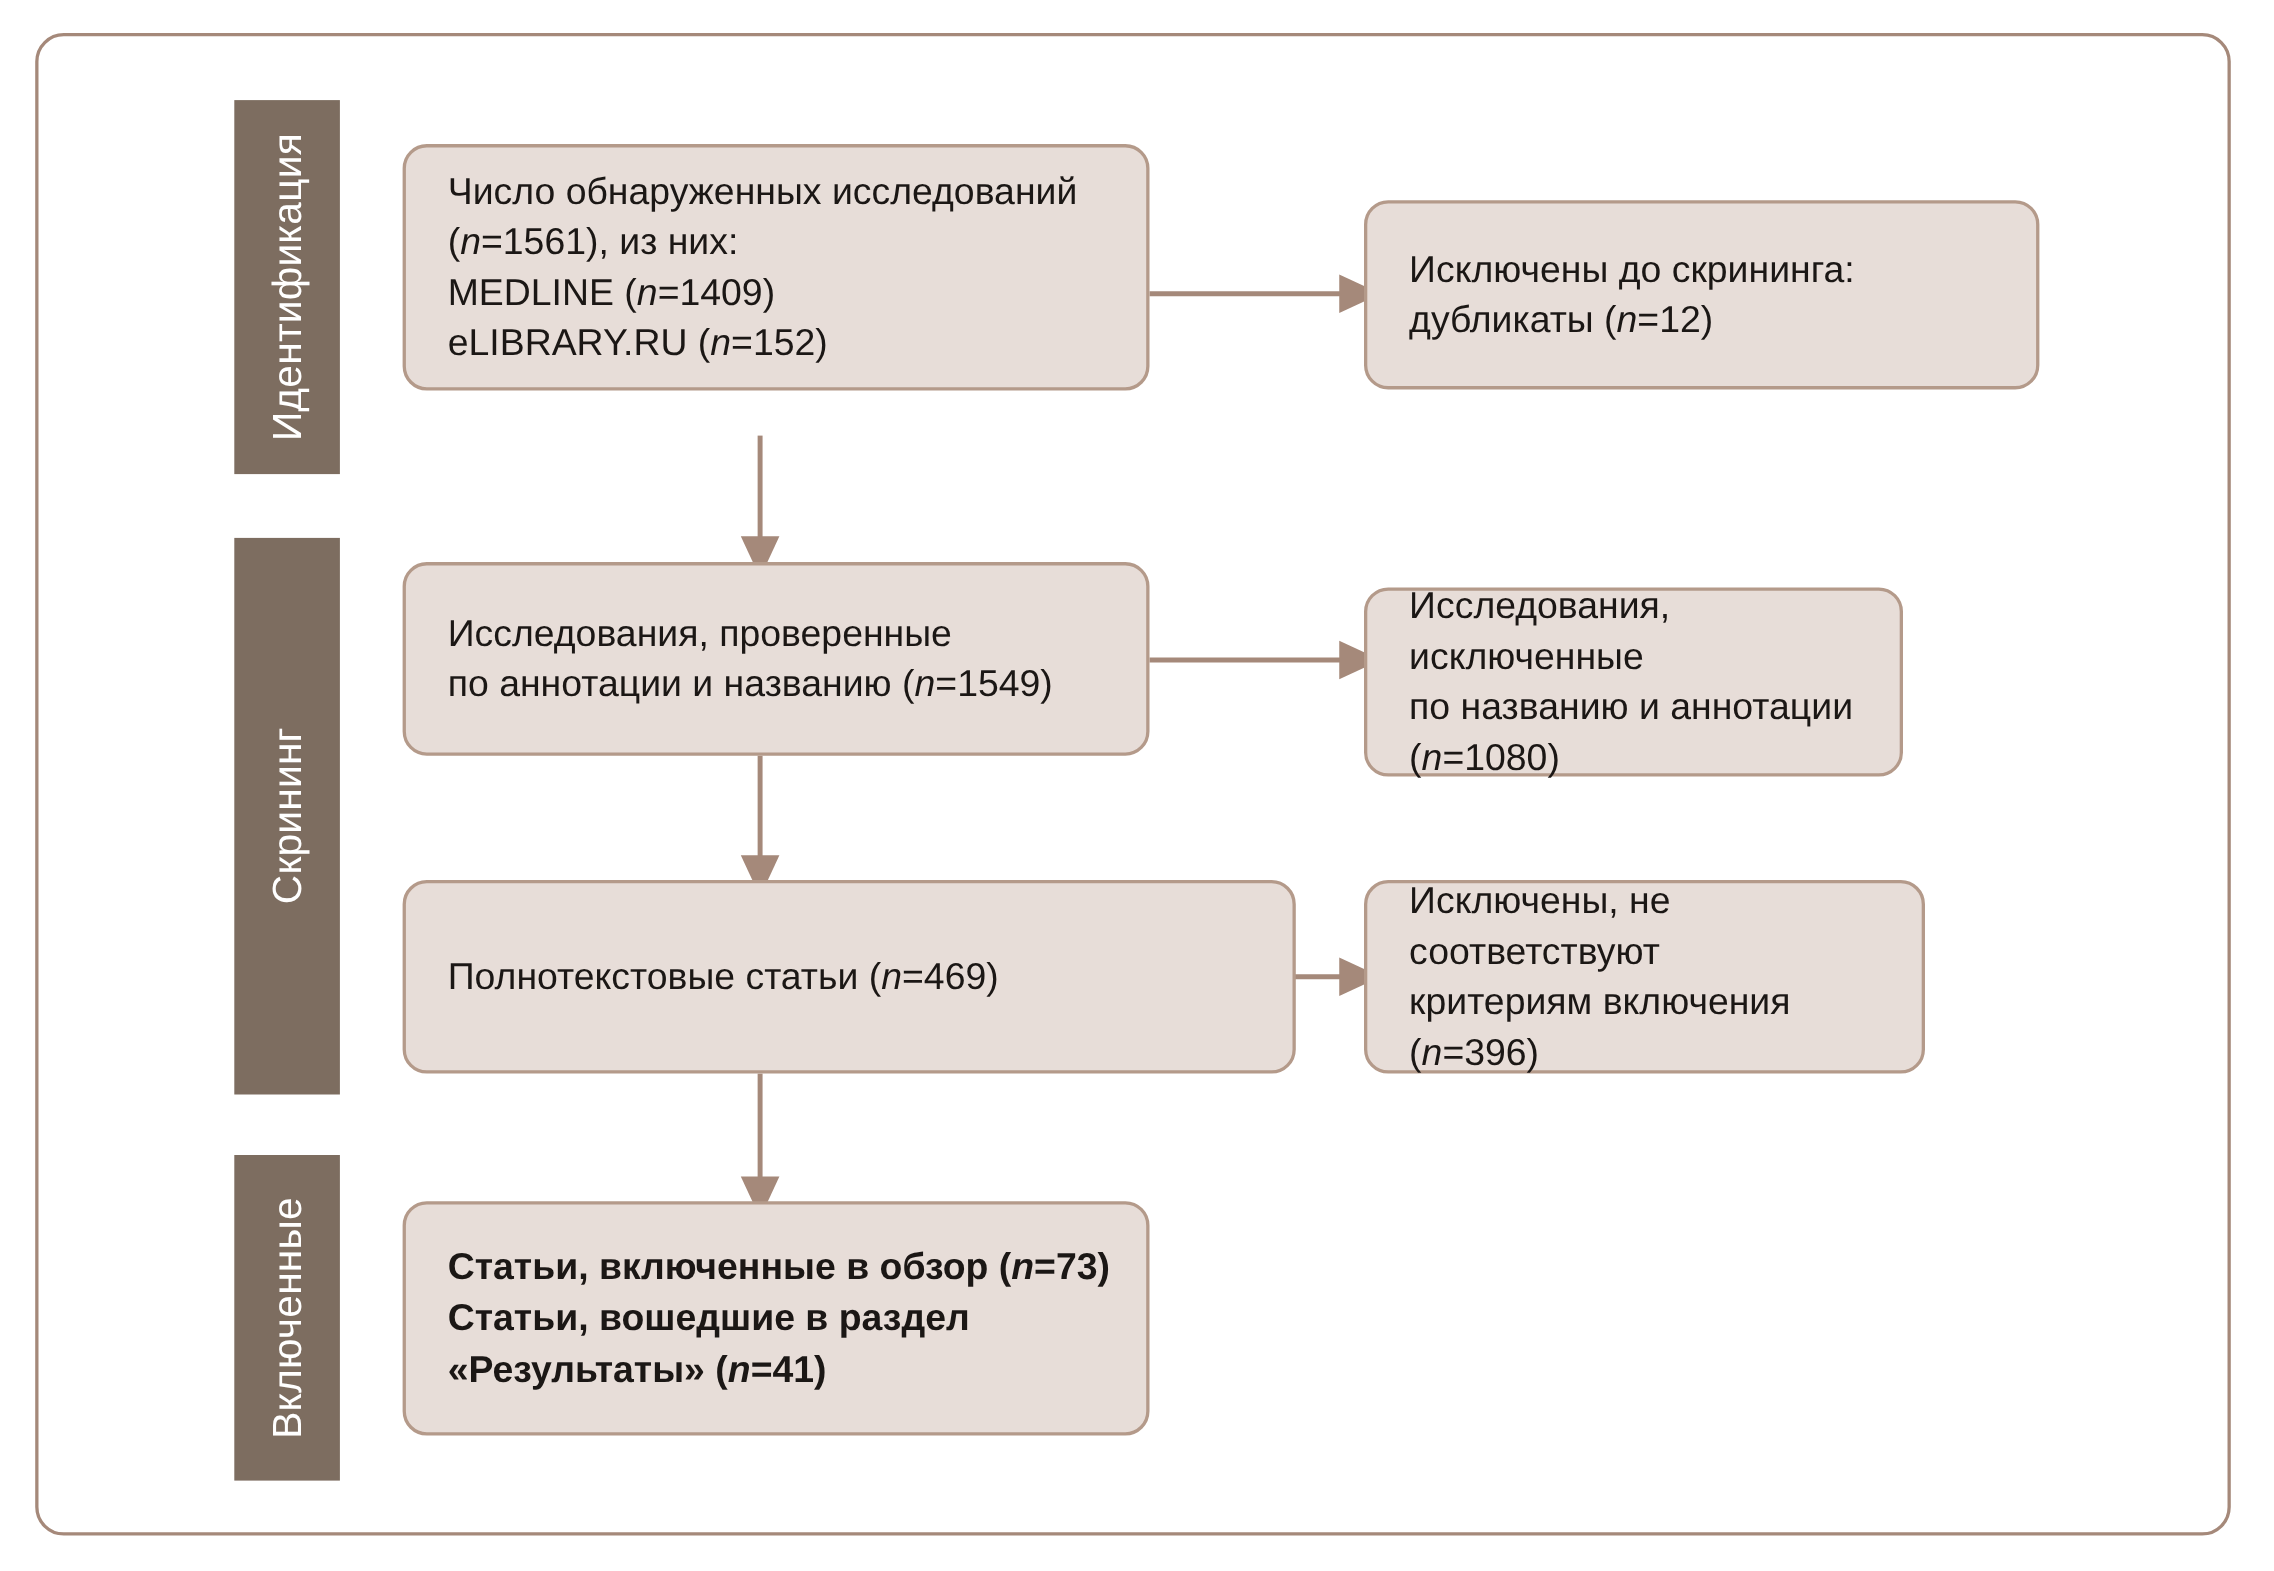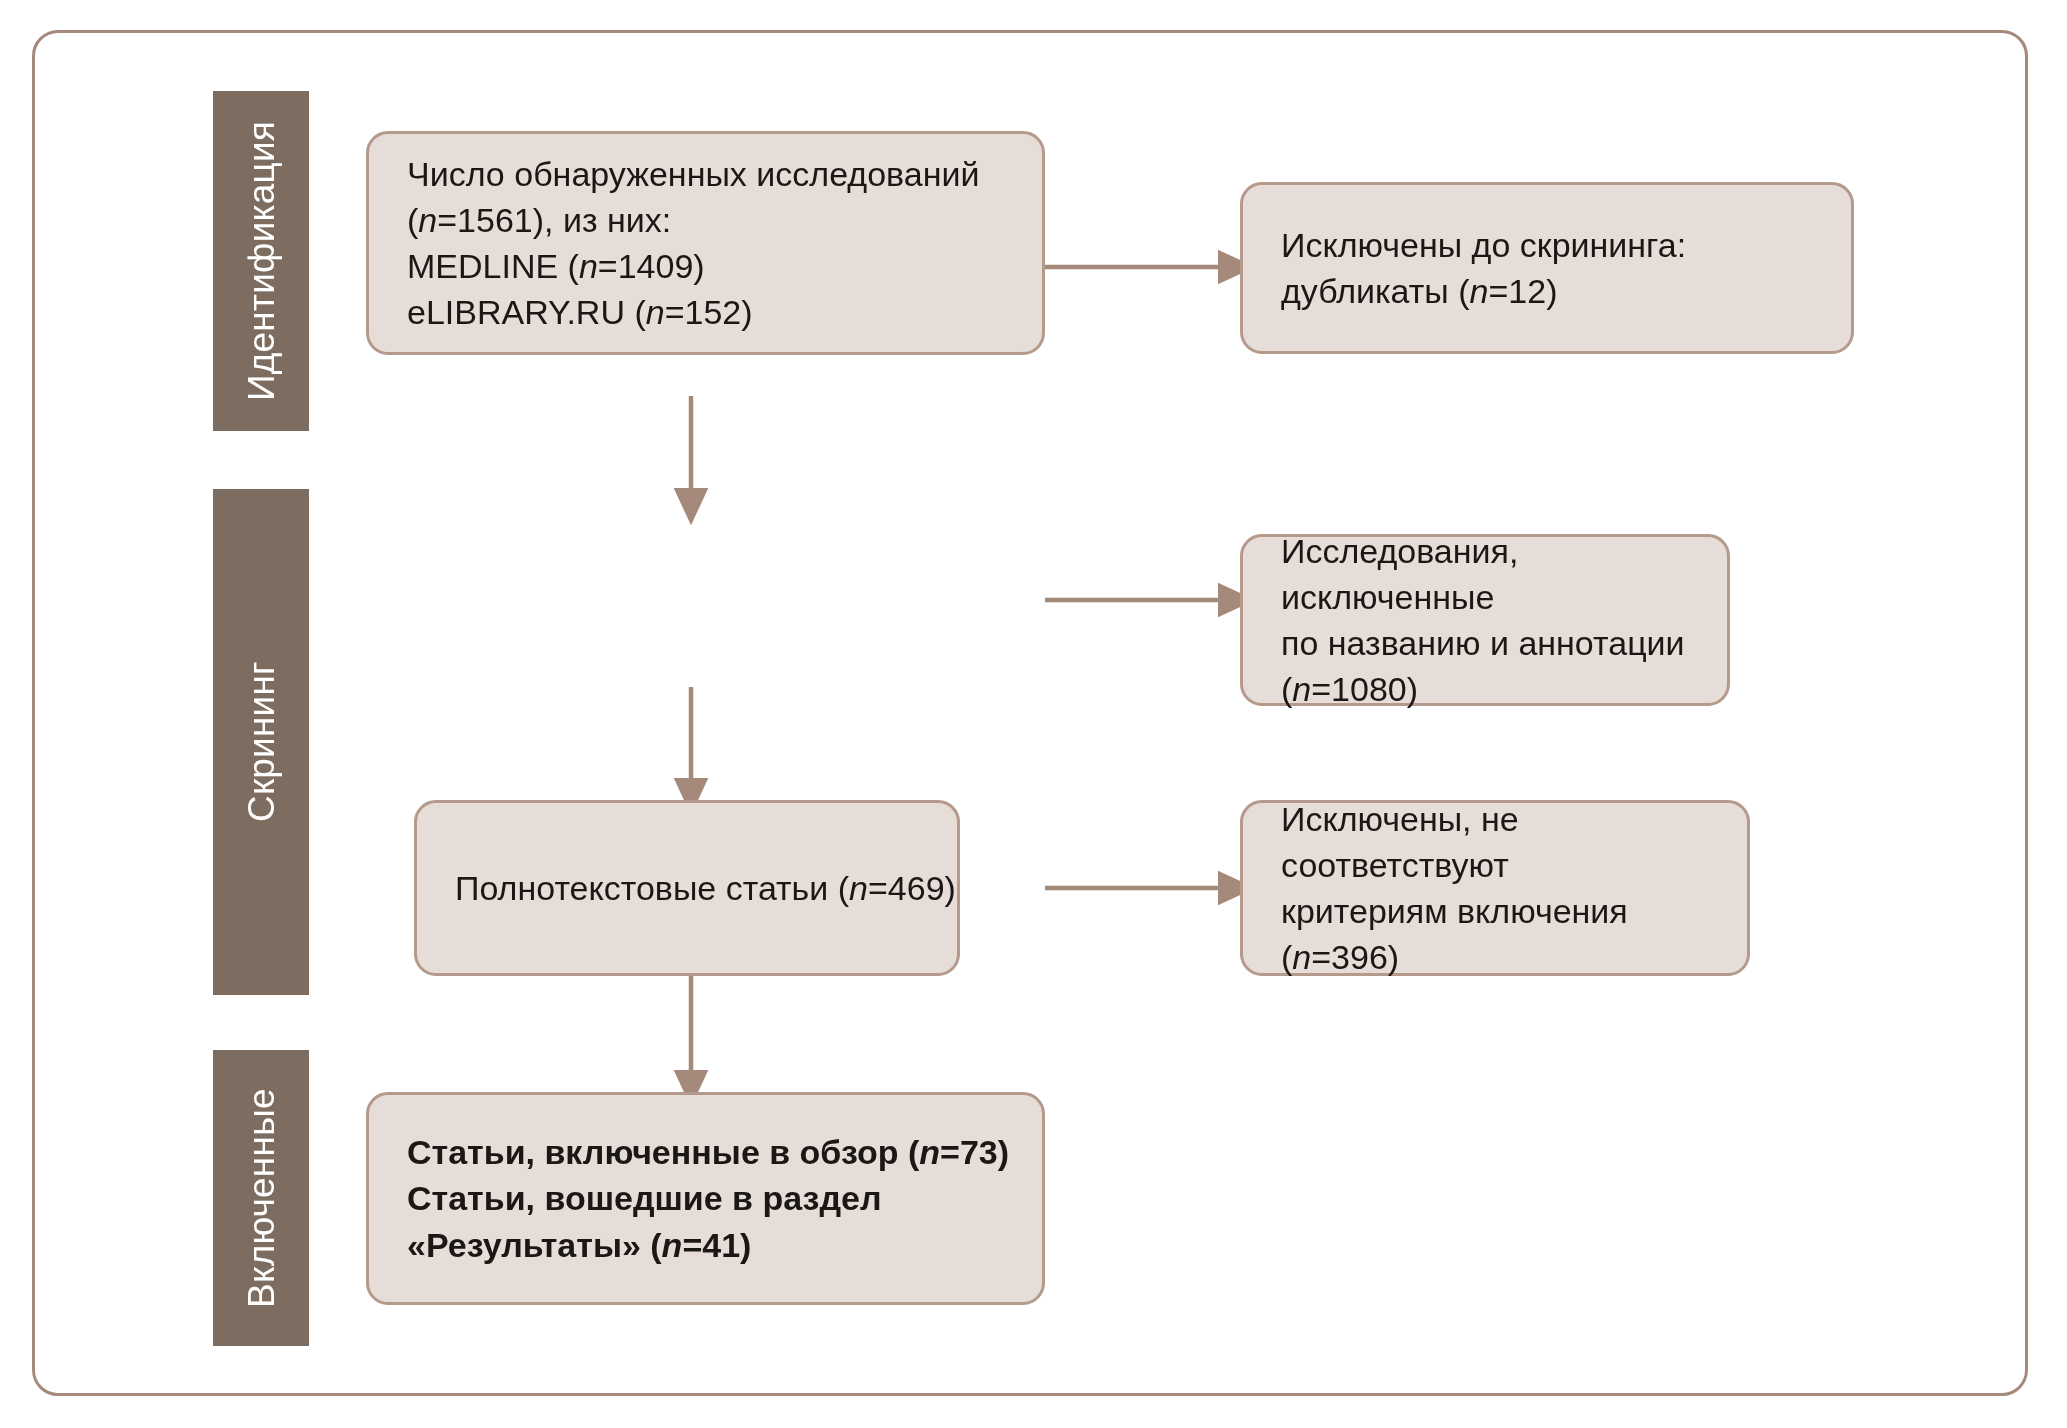--- a/index.html
+++ b/index.html
@@ -96,23 +96,22 @@
   }
   .node-title-excluded {
     left: 1240px;
     top: 534px;
     width: 490px;
     height: 172px;
   }
   .node-fulltext {
     left: 366px;
     top: 800px;
-    width: 546px;
+    width: 812px;
     height: 176px;
-    margin-left: 48px;
   }
   .node-criteria-excluded {
     left: 1240px;
     top: 800px;
     width: 510px;
     height: 176px;
   }
   .node-included {
     left: 366px;
     top: 1092px;
@@ -168,20 +167,23 @@
   </div>
 
   <div class="node node-identified">
     <span class="node-text">Число обнаруженных исследований<br>(<i class="ital">n</i>=1561), из них:<br>MEDLINE (<i class="ital">n</i>=1409)<br>eLIBRARY.RU (<i class="ital">n</i>=152)</span>
   </div>
 
   <div class="node node-dup-excluded">
     <span class="node-text">Исключены до скрининга:<br>дубликаты (<i class="ital">n</i>=12)</span>
   </div>
 
+  <div class="node node-screened">
+    <span class="node-text">Исследования, проверенные<br>по аннотации и названию (<i class="ital">n</i>=1549)</span>
+  </div>
 
   <div class="node node-title-excluded">
     <span class="node-text">Исследования, исключенные<br>по названию и аннотации (<i class="ital">n</i>=1080)</span>
   </div>
 
   <div class="node node-fulltext">
     <span class="node-text">Полнотекстовые статьи (<i class="ital">n</i>=469)</span>
   </div>
 
   <div class="node node-criteria-excluded">

